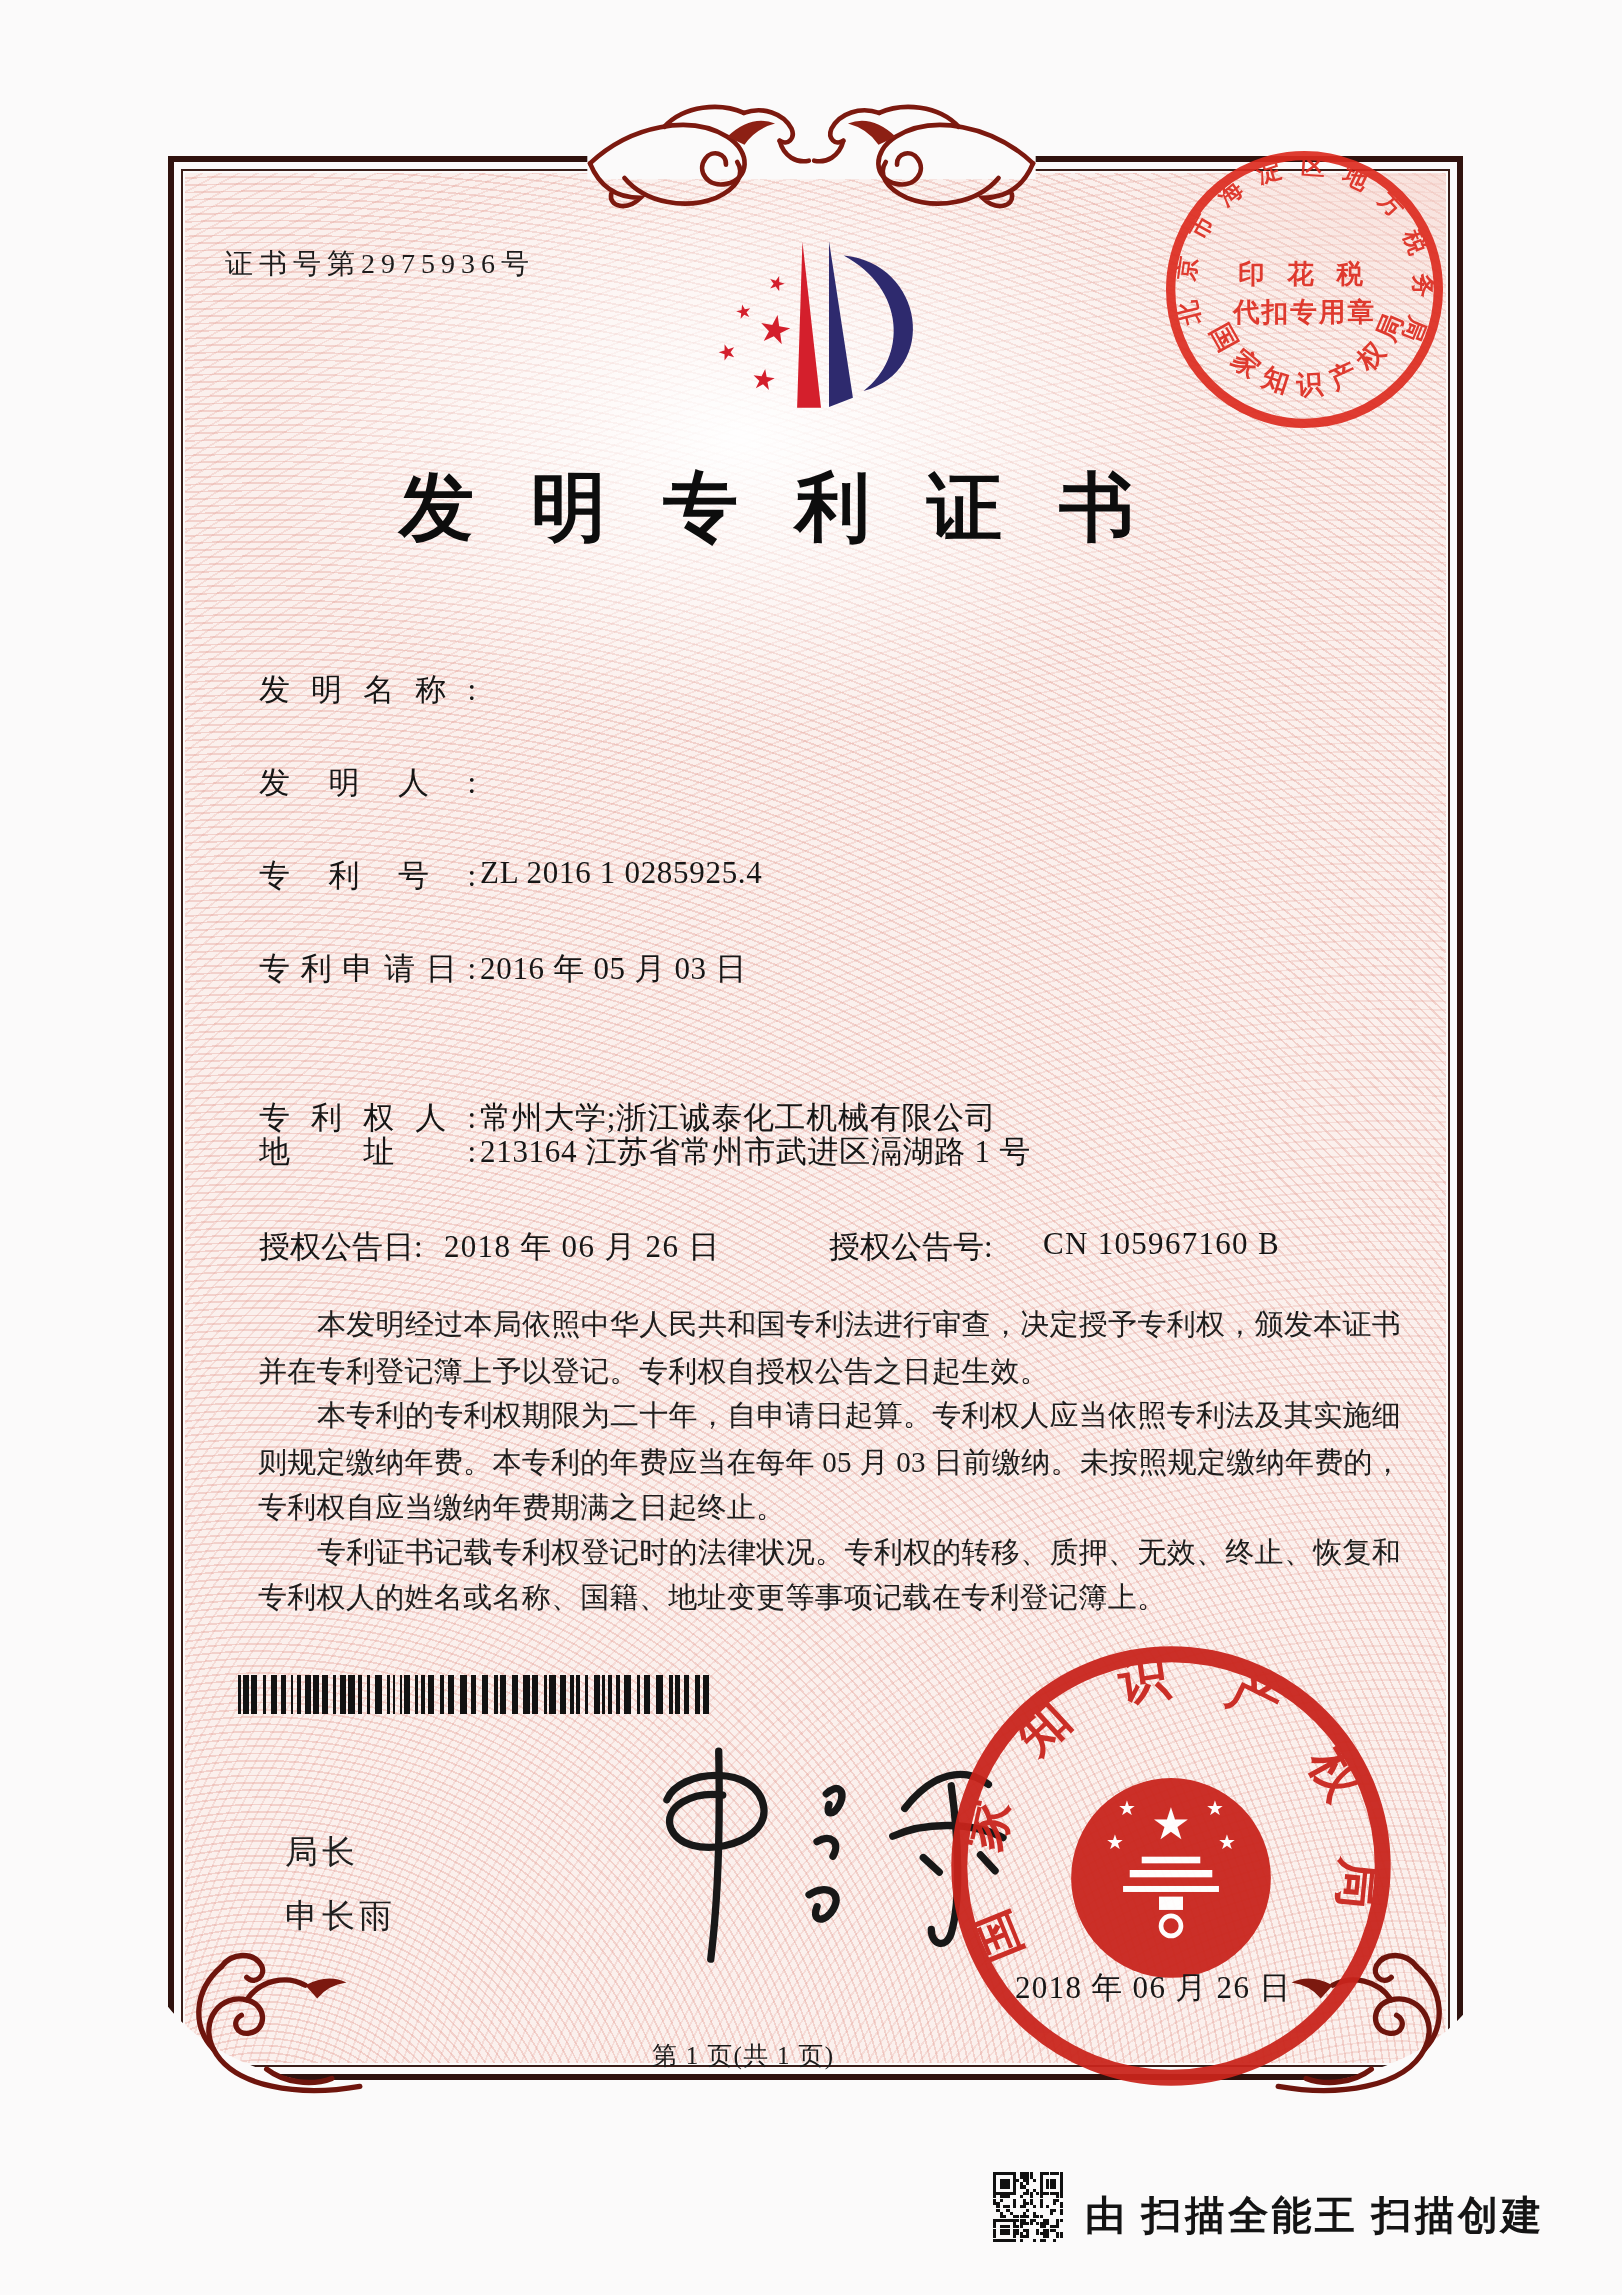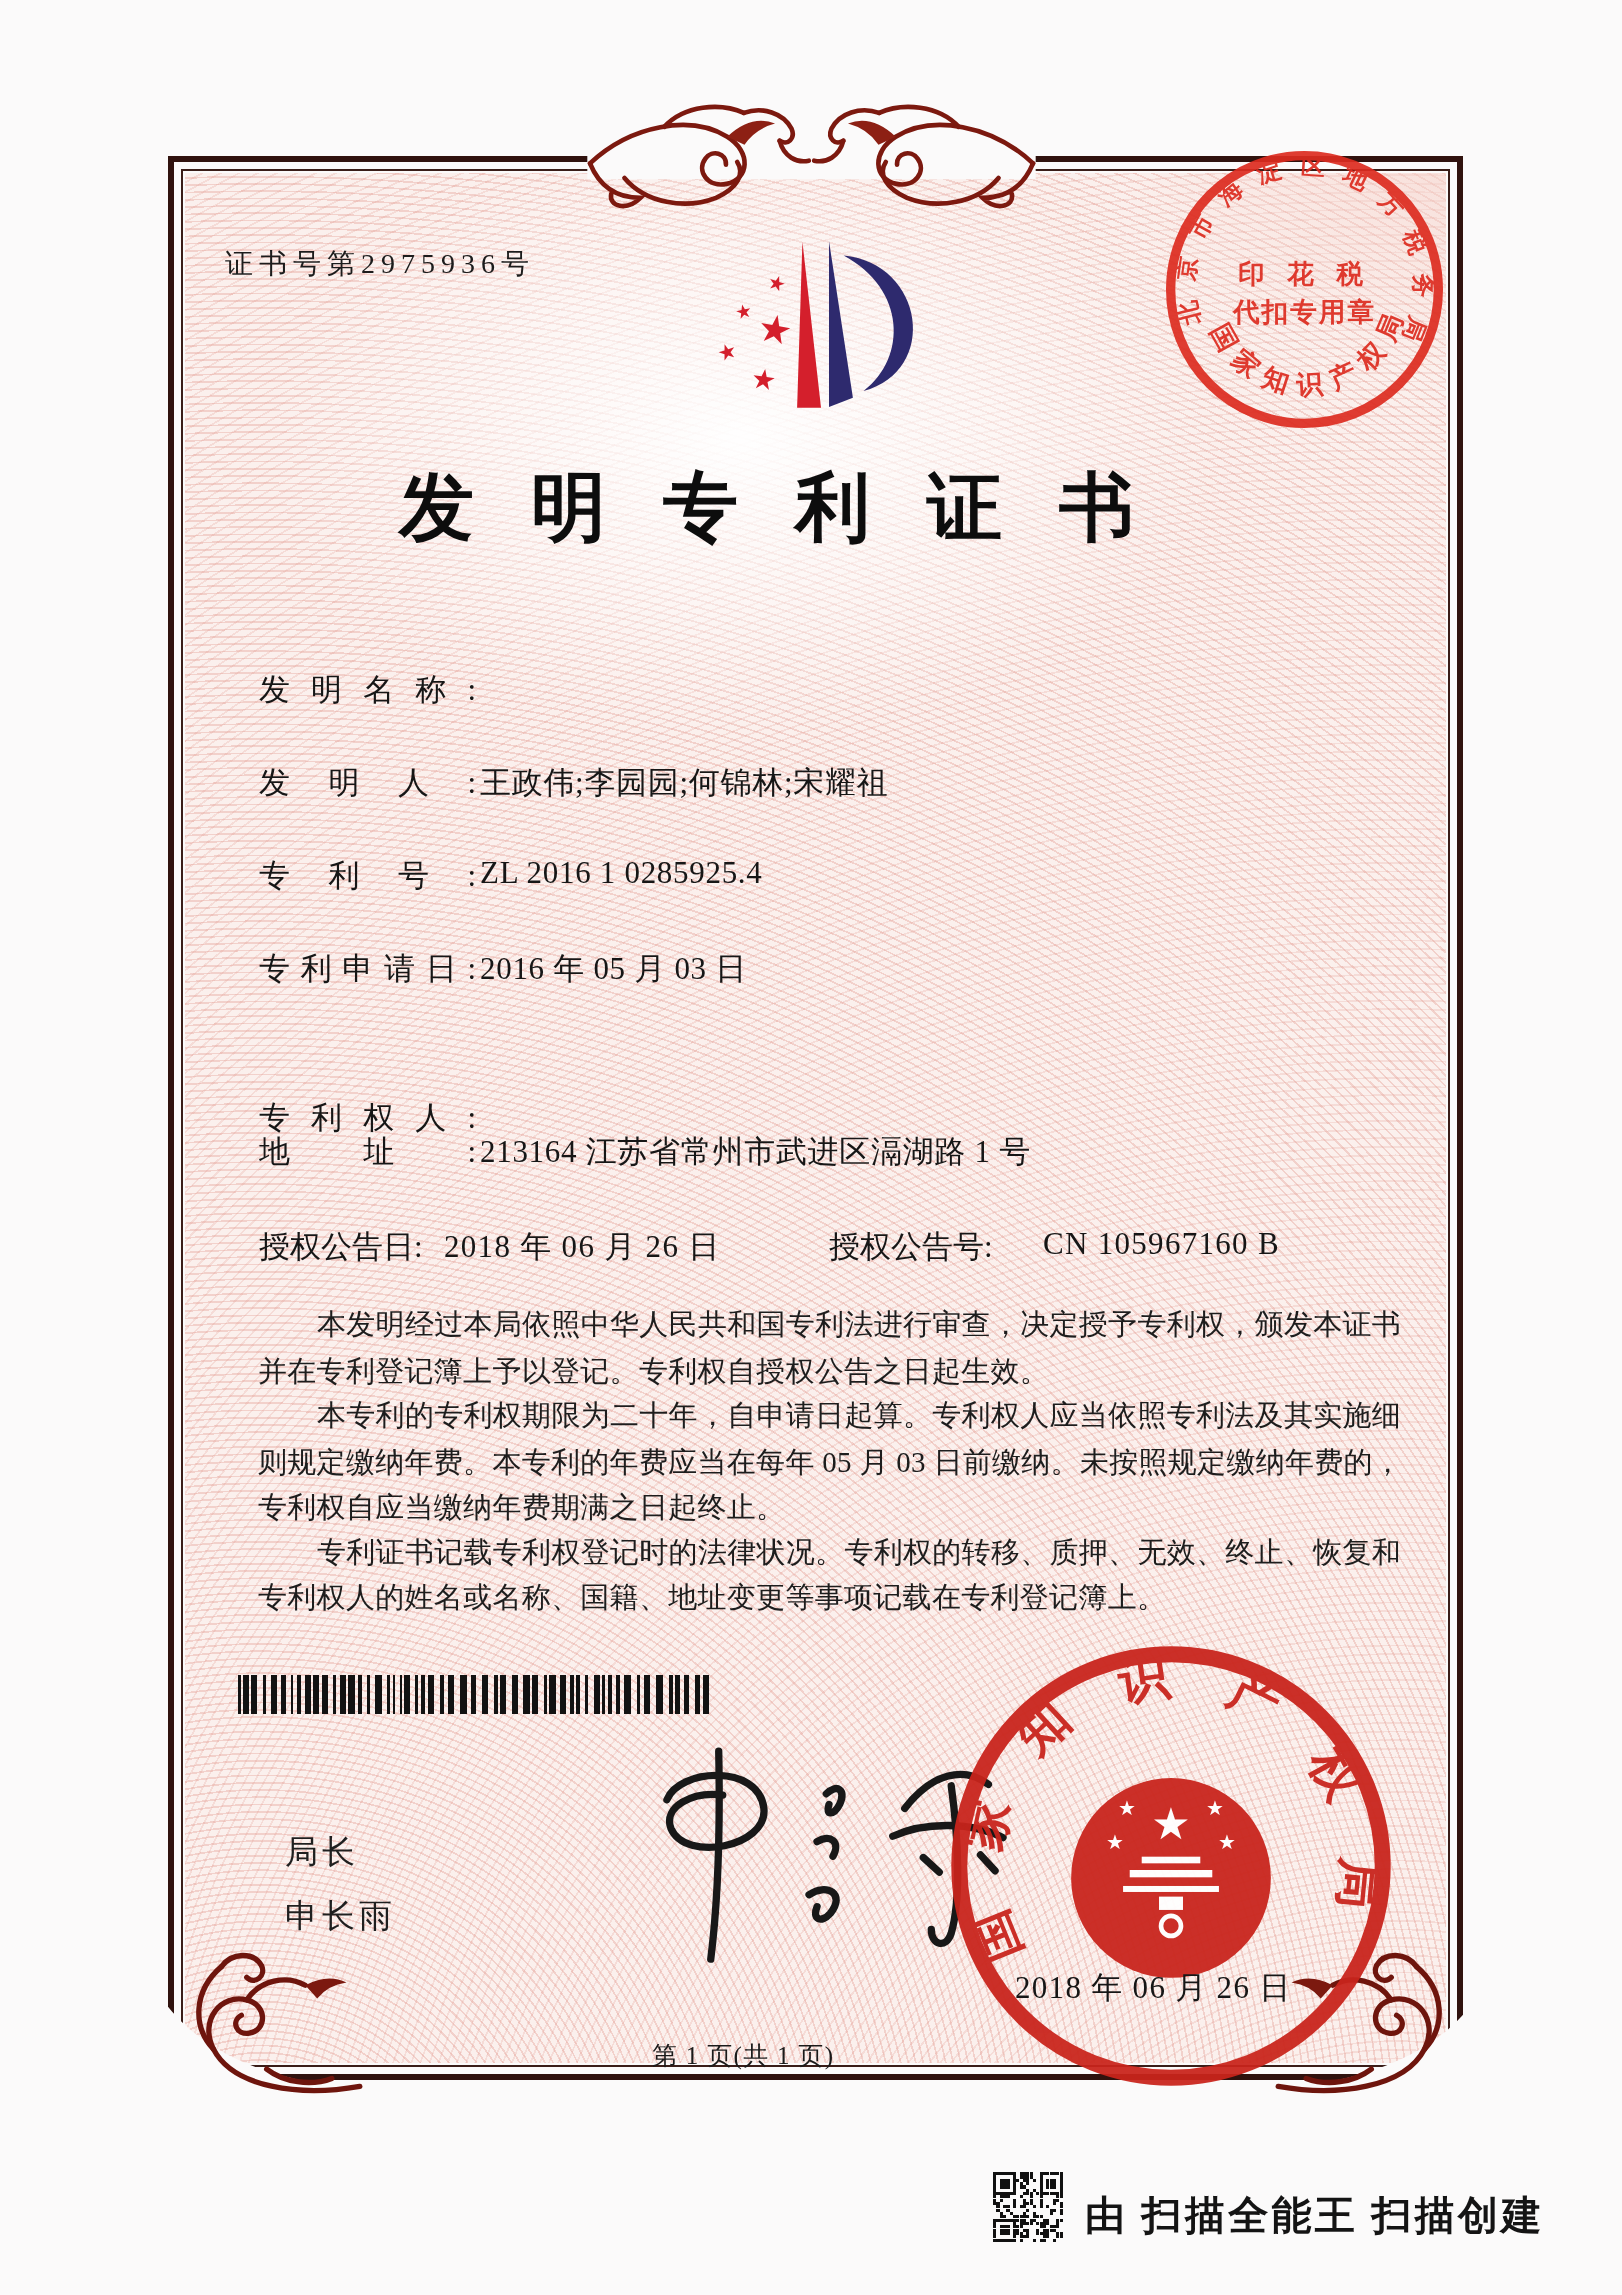--- a/index.html
+++ b/index.html
@@ -152,32 +152,32 @@
 </svg>
 
 <div class="abs" id="cert-no">证书号第2975936号</div>
 <div class="abs" id="title">发明专利证书</div>
 
 <div class="field-row fr1">
   <span class="lbl">发明名称:</span>
 </div>
 <div class="field-row fr2">
   <span class="lbl">发明人:</span>
-  <span class="val">王政伟;李园园;何锦林;宋耀祖</span>
 </div>
 <div class="field-row fr3">
   <span class="lbl">专利号:</span>
   <span class="val">ZL 2016 1 0285925.4</span>
 </div>
 <div class="field-row fr4">
   <span class="lbl">专利申请日:</span>
   <span class="val">2016 年 05 月 03 日</span>
 </div>
 <div class="field-row fr5">
   <span class="lbl">专利权人:</span>
+  <span class="val">常州大学;浙江诚泰化工机械有限公司</span>
 </div>
 <div class="field-row fr6">
   <span class="lbl">地址:</span>
   <span class="val">213164 江苏省常州市武进区滆湖路 1 号</span>
 </div>
 
 <div id="grant-row">
   <span id="grant-date-label">授权公告日:</span>
   <span id="grant-date">2018 年 06 月 26 日</span>
   <span id="grant-no-label">授权公告号:</span>

